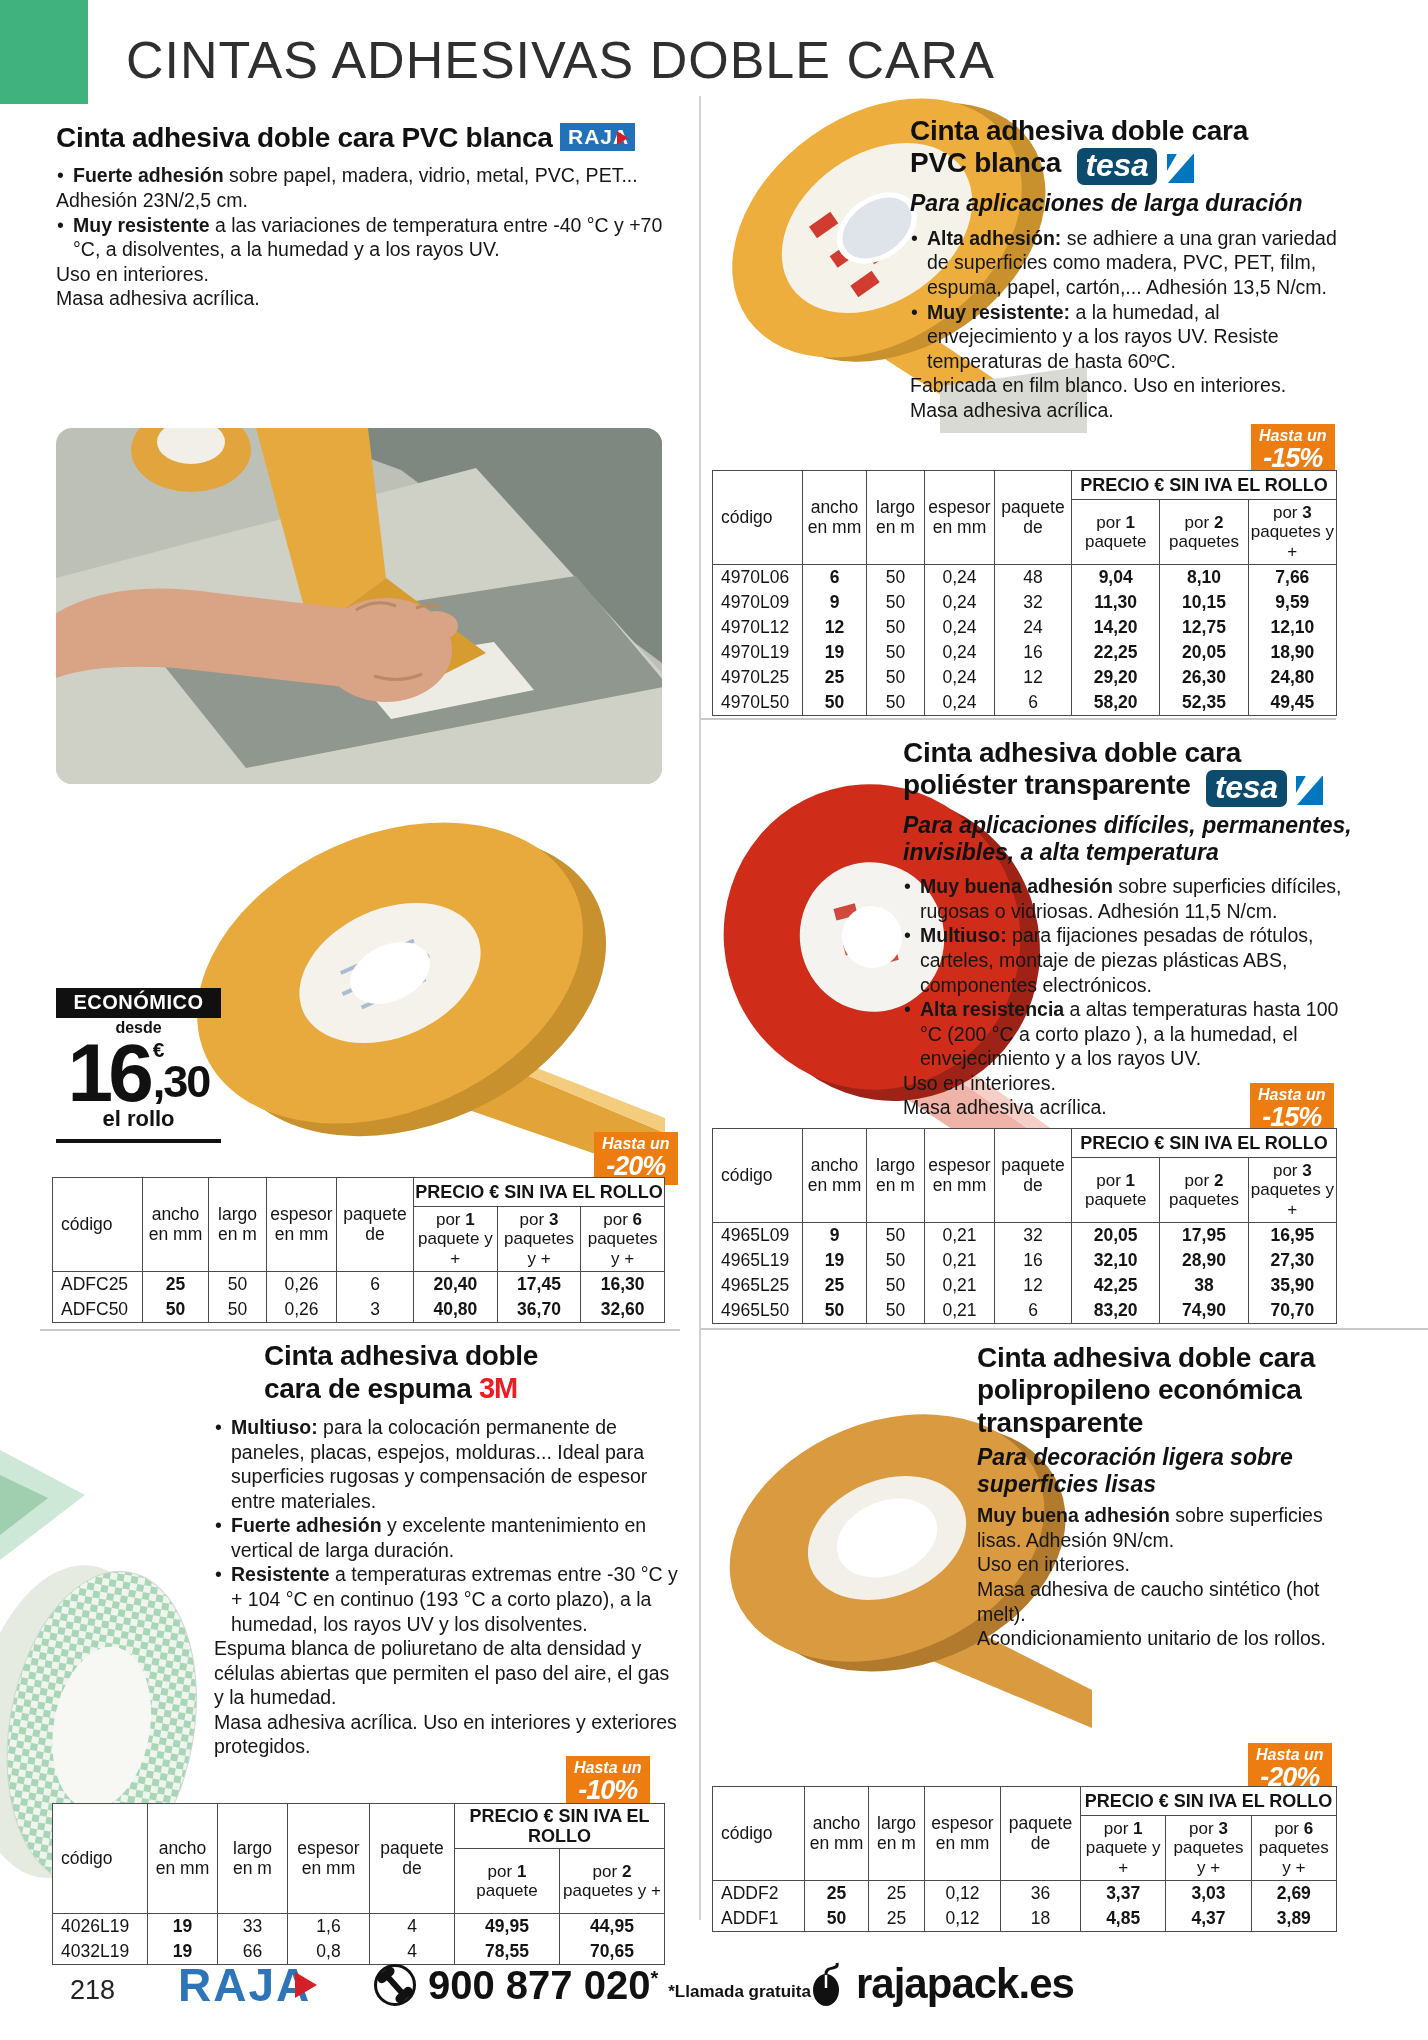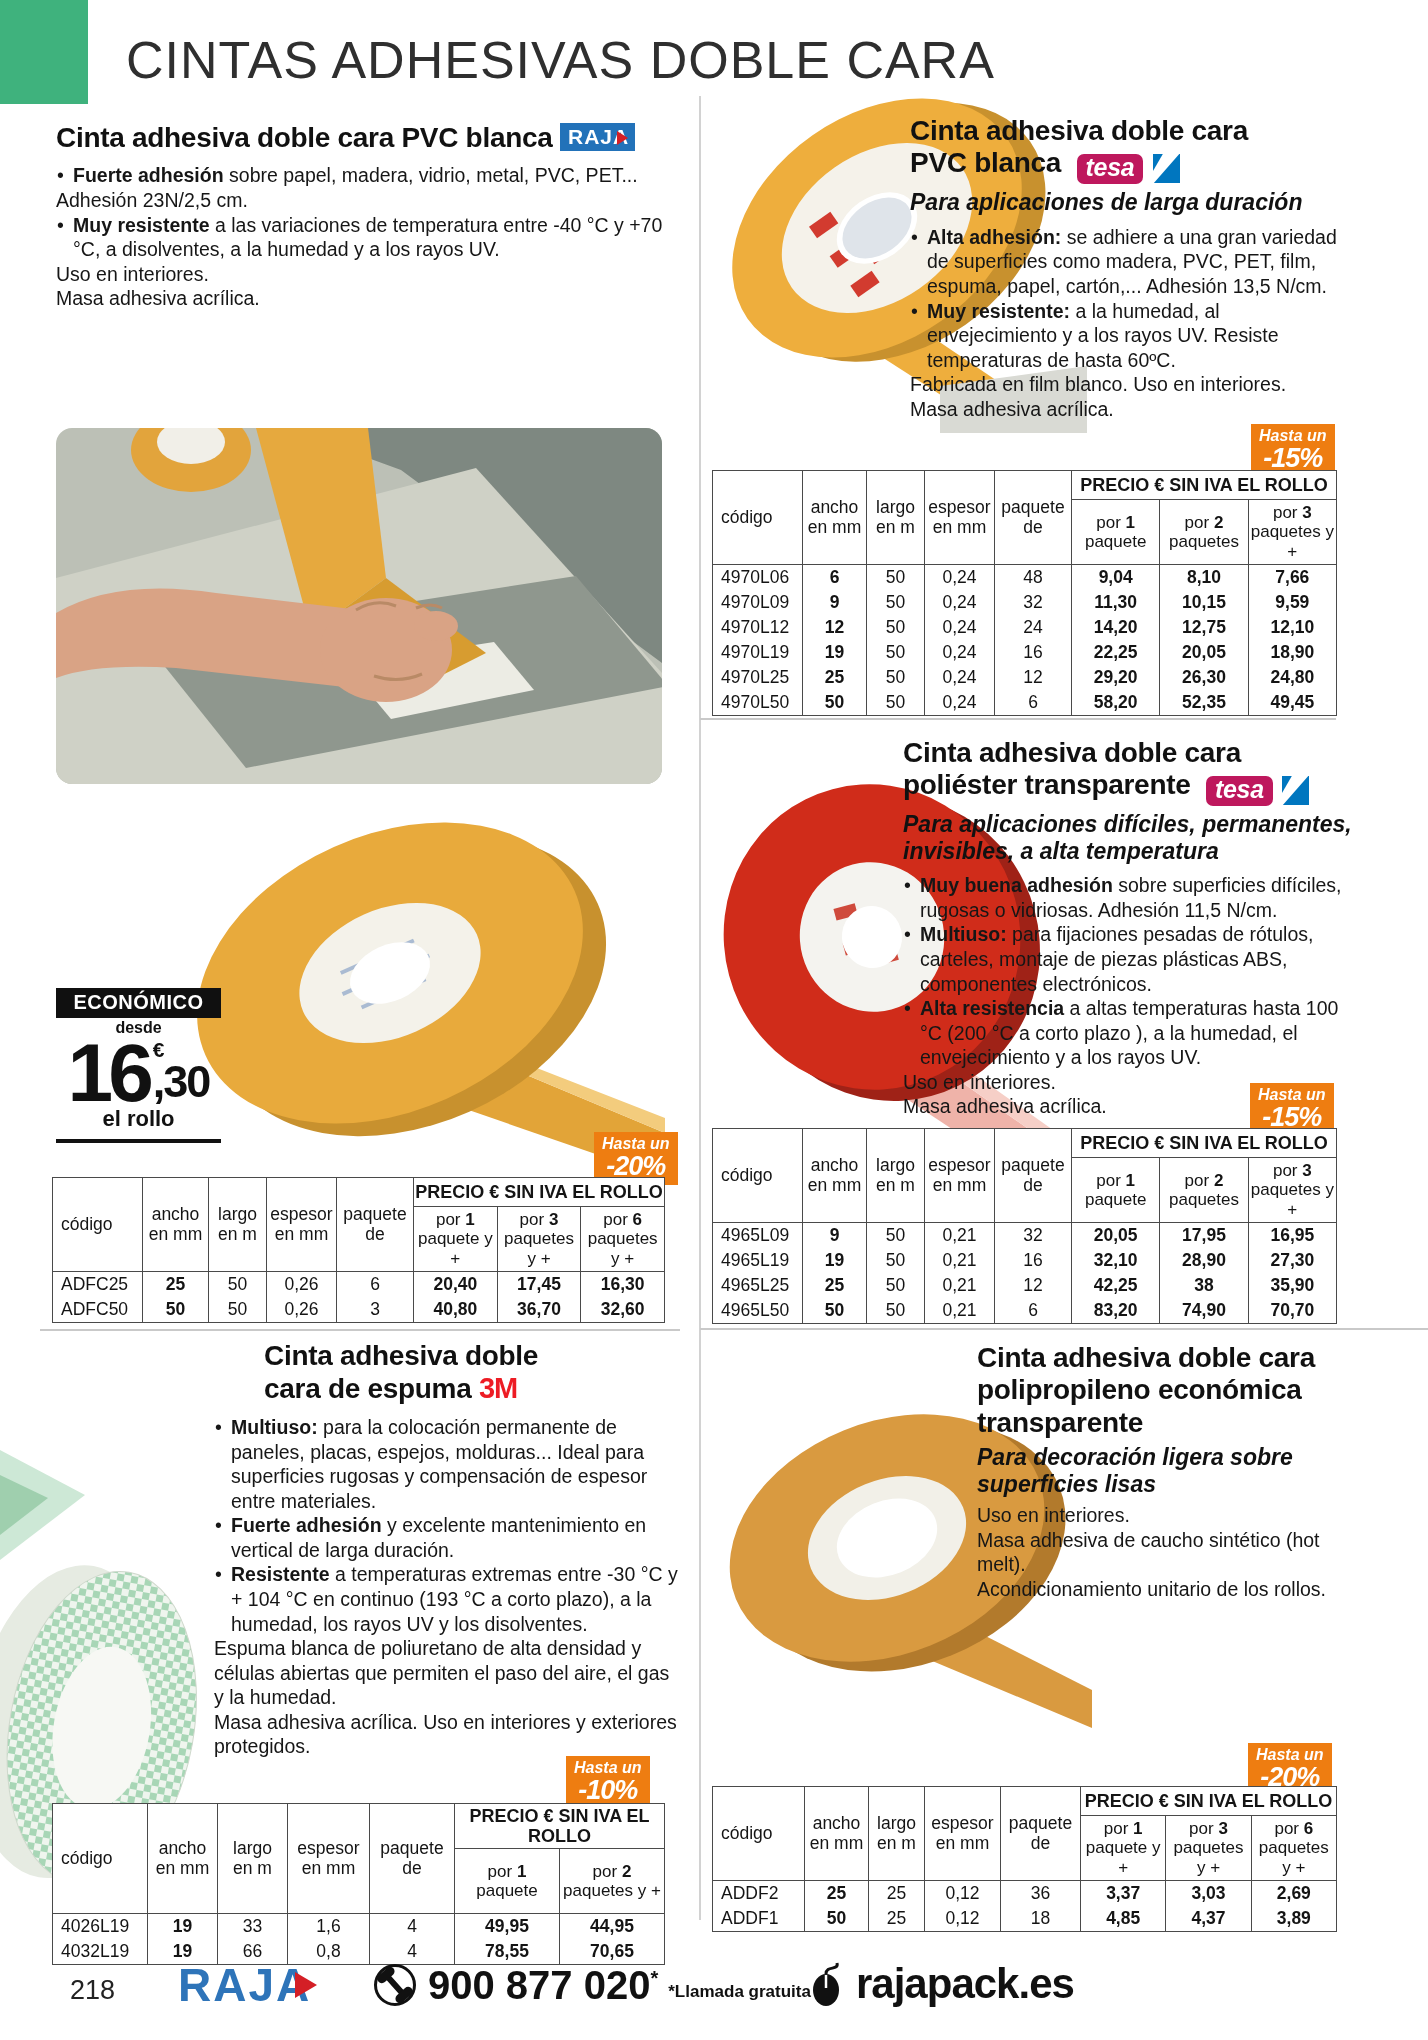--- a/index.html
+++ b/index.html
@@ -23,22 +23,22 @@
   .pl {position:relative;}
   .pl.dotted {padding-left:17px;}
   .pl .dot {position:absolute; left:1px;}
 
   
   .raja-badge {background:#2272b9; color:#fff; font-weight:700; font-size:21px; letter-spacing:1px;
                padding:3px 6px 4px 8px; display:inline-block; vertical-align:3px; line-height:1; position:relative;}
   .raja-arrow {display:inline-block; width:0; height:0; border-left:11px solid #d41f26;
                border-top:7px solid transparent; border-bottom:7px solid transparent; margin-left:-12px; vertical-align:-1px;}
   .tesa-logo {display:inline-block; vertical-align:-4px; margin-left:8px; white-space:nowrap;}
-  .tesa-word {background:#be185d; color:#fff; border-radius:7px; padding:1px 9px 4px; font-weight:700;
-              font-style:italic; font-size:25px; line-height:1; display:inline-block;}
+  .tesa-word {background:#0c4a6e; color:#fff; border-radius:7px; padding:1px 9px 4px; font-weight:700;
+              font-style:italic; font-size:32px; line-height:1; display:inline-block;}
   .tesa-swoosh {vertical-align:-8px; margin-left:2px;}
   .mmm {color:#ed1c24; font-weight:700; font-size:29px; letter-spacing:-1px;}
 
   
   .disc {position:absolute; background:#ee7d11; color:#fff; text-align:center; font-style:italic;
          padding:3px 8px 5px; min-width:62px;}
   .d-upto {font-size:16px; font-weight:700; line-height:1.1;}
   .d-pct {font-size:27px; font-weight:700; line-height:1.0; letter-spacing:-1px;}
 
   
@@ -575,20 +575,21 @@
   </div>
 
   <div class="abs" style="left:977px; top:1342px; width:376px;">
     <div class="ptitle">
       <span class="tl">Cinta adhesiva doble cara
 polipropileno económica
 transparente</span>
     </div>
     <div class="psub">Para decoración ligera sobre superficies lisas</div>
     <div class="plist" style="margin-top:6px;">
+        <div class="pl"><b>Muy buena adhesión</b><span> sobre superficies lisas. Adhesión 9N/cm.</span></div>
         <div class="pl"><span>Uso en interiores.</span></div>
         <div class="pl"><span>Masa adhesiva de caucho sintético (hot melt).</span></div>
         <div class="pl"><span>Acondicionamiento unitario de los rollos.</span></div>
       </div>
   </div>
 
   <div class="disc" style="left:1248px; top:1743px;">
     <div class="d-upto">Hasta un</div>
     <div class="d-pct">-20%</div>
   </div>

